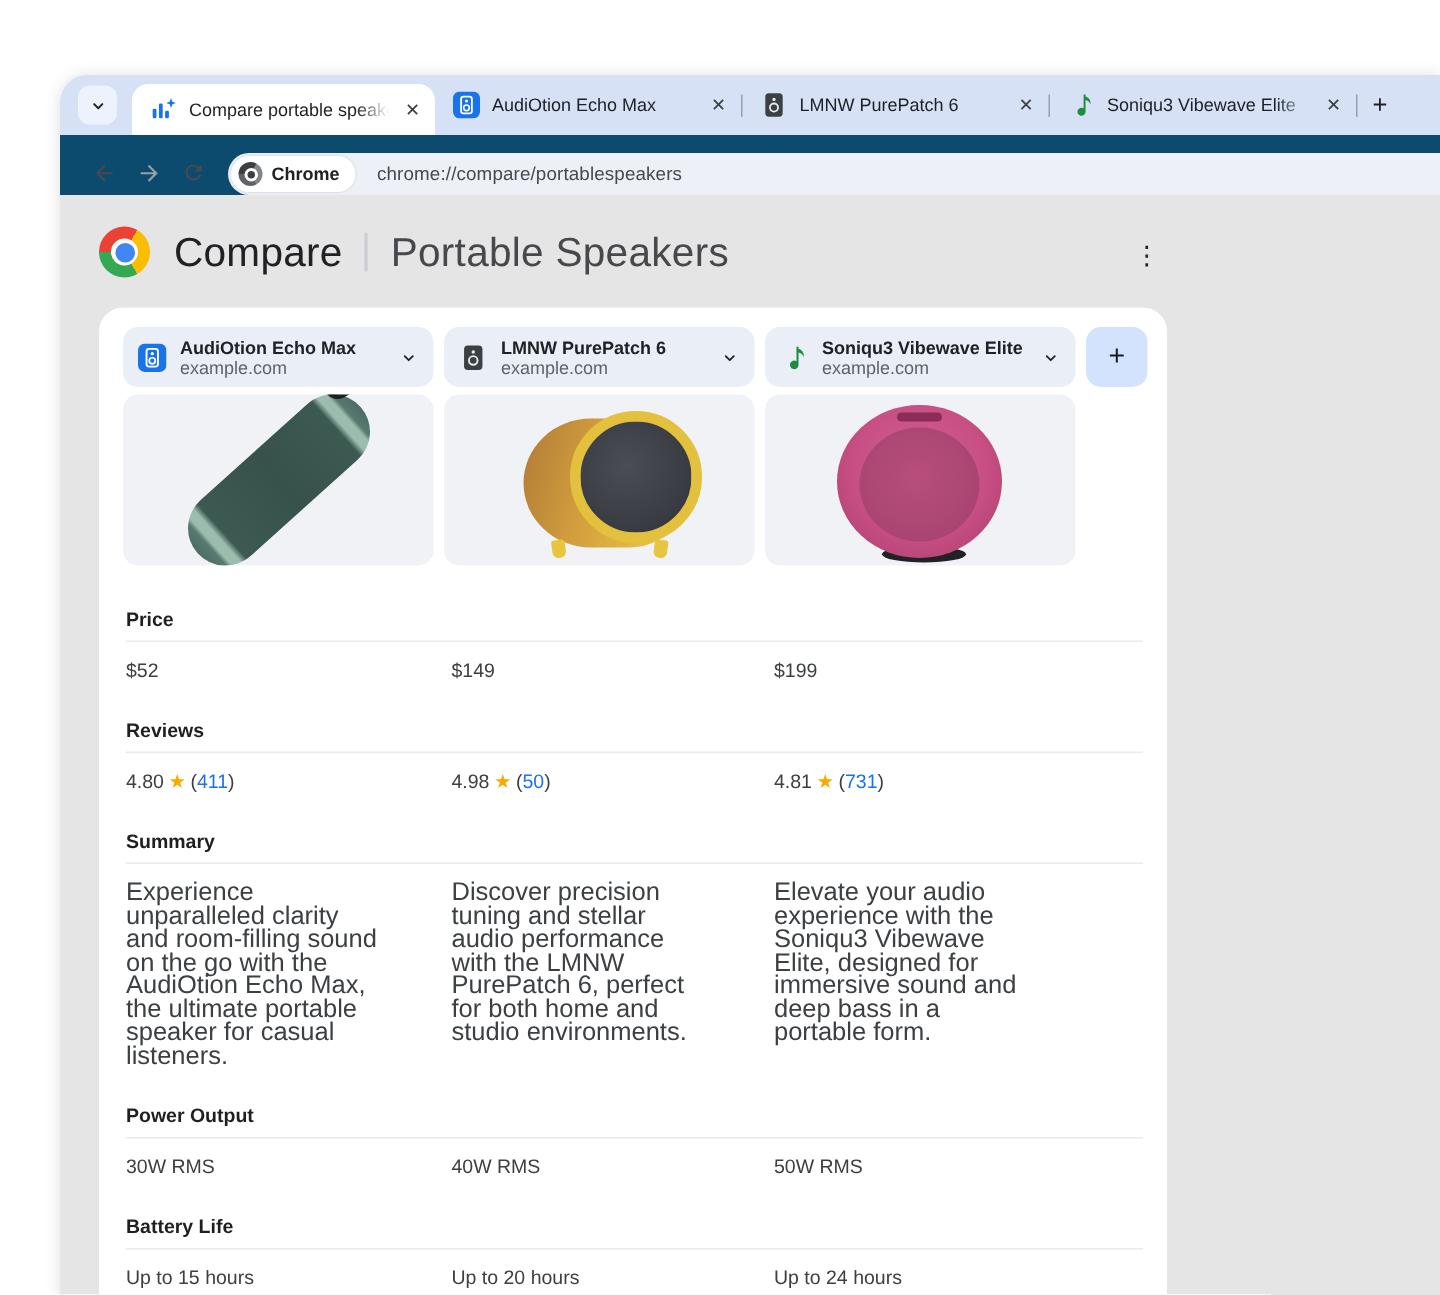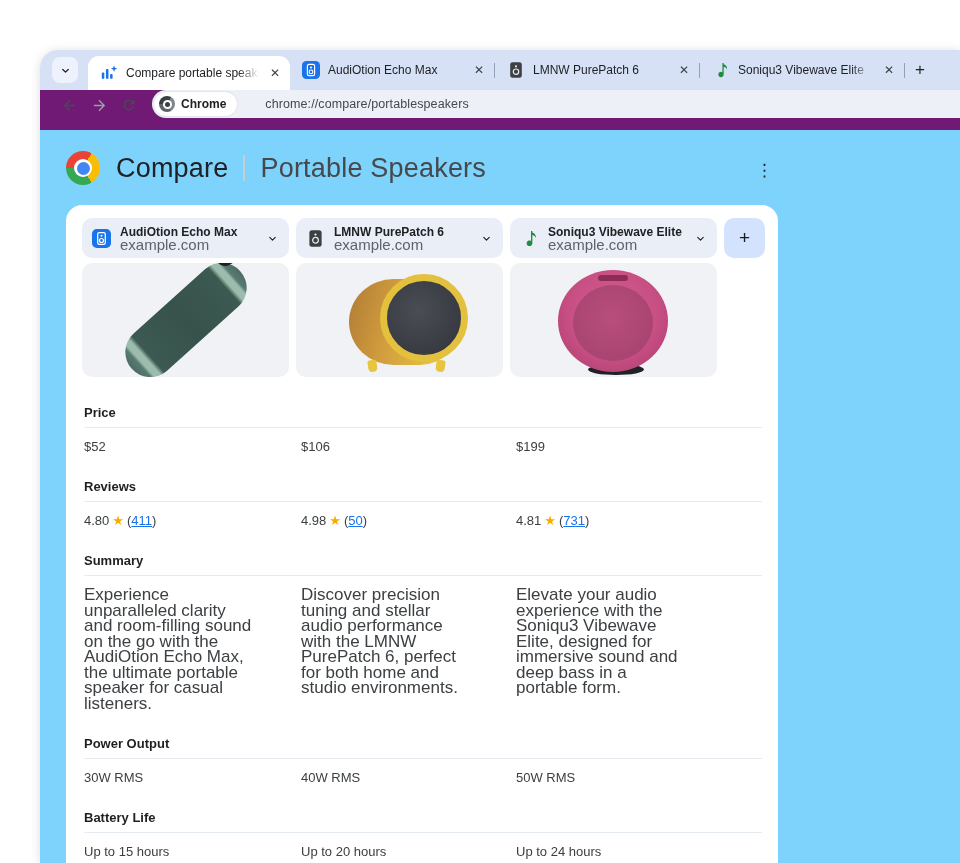--- a/index.html
+++ b/index.html
@@ -18,55 +18,55 @@
   .tab.inactive { height:40px; width:204px; }
   .tab-label { flex:1; white-space:nowrap; overflow:hidden; min-width:0;
                -webkit-mask-image:linear-gradient(90deg,#000 82%,transparent 98%);
                mask-image:linear-gradient(90deg,#000 82%,transparent 98%); }
   .tab-close { font-size:12px; color:#3c4043; flex:none; cursor:pointer; line-height:1; }
   .tab-sep { width:1px; height:15px; background:#93a0b8; flex:none; }
   .new-tab-btn { font-size:17px; color:#1f1f1f; margin-left:10px; cursor:pointer; font-weight:400; }
   .favicon { width:18px; height:18px; flex:none; display:block; }
 
   
-  .toolbar { height:40px; background:#701a75; display:flex; align-items:flex-start; padding:0 0 0 14px; flex:none; }
+  .toolbar { height:40px; background:#0c4a6e; display:flex; align-items:flex-end; padding:0 0 0 14px; flex:none; }
   .nav-btn { width:30px; height:30px; display:flex; align-items:center; justify-content:center; cursor:pointer; flex:none; }
   .omnibox { flex:1; height:28px; background:#edf0f6; border-radius:14px; margin-left:8px; margin-right:-16px;
              display:flex; align-items:center; padding:0 0 0 2px; cursor:text; }
   .chip { height:24px; background:#ffffff; border-radius:12px; display:flex; align-items:center; gap:6px;
           padding:0 11px 0 5px; box-shadow:0 0 2px rgba(0,0,0,.15); }
   .chip-logo { width:16px; height:16px; border-radius:50%; position:relative; flex:none;
                background:conic-gradient(from 30deg,#80868b 0 120deg,#5f6368 0 240deg,#3c4043 0 360deg); }
   .chip-logo::before { content:""; position:absolute; inset:3.5px; background:#fff; border-radius:50%; }
   .chip-logo::after  { content:""; position:absolute; inset:5.5px; background:#3c4043; border-radius:50%; }
   .chip-label { font-size:12px; font-weight:700; color:#202124; }
-  .url-text { margin-left:28px; font-size:12.5px; font-weight:500; color:#45484d; letter-spacing:.1px; }
-
-  
-  .content { flex:1; background:#7dd3fc; overflow:hidden; }
+  .url-text { margin-left:14px; font-size:12.5px; font-weight:500; color:#45484d; letter-spacing:.1px; }
+
+  
+  .content { flex:1; background:#e5e5e5; overflow:hidden; }
   .page-header { position:relative; width:712px; margin-left:26px; padding-top:21px; display:flex; align-items:center; }
   .logo { width:34px; height:34px; border-radius:50%; position:relative; flex:none;
           background:conic-gradient(from 30deg,#fbbc04 0 120deg,#34a853 0 240deg,#ea4335 0 360deg); }
   .logo::before { content:""; position:absolute; inset:8px; background:#fff; border-radius:50%; }
   .logo::after  { content:""; position:absolute; inset:10.5px; background:#4285f4; border-radius:50%; }
   .page-title { margin-left:16px; font-size:27px; font-weight:500; color:#202124; letter-spacing:.2px; }
   .title-sep { width:2px; height:26px; background:#c9ccd1; margin:0 15px; border-radius:1px; }
   .page-subtitle { font-size:27px; font-weight:400; color:#46484b; letter-spacing:.2px; }
   .kebab { position:absolute; right:5px; top:32px; font-size:17px; color:#202124; cursor:pointer; line-height:1; letter-spacing:0; }
 
   .card { width:712px; min-height:665px; margin:20px 0 0 26px; background:#ffffff; border-radius:16px;
           padding:13px 12px 30px 16px; }
 
   .pill-row { display:flex; gap:7px; }
   .pill { width:207px; height:40px; background:#e9eef7; border-radius:10px; display:flex; align-items:center;
           padding:0 10px 0 10px; cursor:pointer; }
   .pill .favicon { width:19px; height:19px; }
   .pill-text { margin-left:9px; flex:1; min-width:0; }
   .pill-title { font-size:12px; font-weight:700; color:#202124; white-space:nowrap; line-height:14px; }
-  .pill-sub { font-size:15px; color:#5f6368; line-height:12px; }
+  .pill-sub { font-size:12px; color:#5f6368; line-height:12px; }
   .add-btn { width:41px; height:40px; background:#d3e3fd; border-radius:10px; display:flex; align-items:center;
              justify-content:center; font-size:19px; color:#1a1c1f; cursor:pointer; }
 
   .img-row { display:flex; gap:7px; margin-top:5px; }
   .img-card { width:207px; height:114px; background:#f0f2f5; border-radius:10px; position:relative; overflow:hidden; }
 
   
   .spk1-body { position:absolute; left:50%; top:50%; width:146px; height:50px; border-radius:25px;
     transform:translate(-50%,-50%) rotate(-42deg);
     background:linear-gradient(90deg,#4c6c63 0%,#587a70 6%,#9cbcae 8%,#9cbcae 12%,#3d5a52 15%,#36524a 50%,#3d5a52 85%,#9cbcae 88%,#9cbcae 92%,#587a70 94%,#4c6c63 100%); }
@@ -93,21 +93,21 @@
   
   .spec-row { margin-top:25px; }
   .spec-row.first { margin-top:28px; }
   .spec-label { font-size:13px; font-weight:700; color:#1f1f1f; padding-left:2px; }
   .divider { height:1px; background:#e6eaf1; margin-top:7px; margin-left:2px; width:678px; }
   .vals { display:grid; grid-template-columns:217px 215px 1fr; margin-top:11px; padding-left:2px;
           font-size:13px; color:#3c4043; }
   .vals .cell { padding-right:28px; }
   .vals.summary .cell { font-size:17px; line-height:15.5px; max-width:196px; }
   .rating-star { color:#f9ab00; margin:0 3px; }
-  .rating-link { color:#1a73e8; text-decoration:underline; cursor:pointer; }
+  .rating-link { color:#1a73e8; cursor:pointer; }
 </style>
 </head>
 <body>
 
 <div class="window">
 
   <div class="tabstrip">
     <div class="tab-menu-btn">
       <svg width="13" height="13" viewBox="0 0 24 24">
           <path d="M7 10l5 5 5-5" fill="none" stroke="#202124" stroke-width="2.4" stroke-linecap="round" stroke-linejoin="round"></path>
@@ -265,21 +265,21 @@
           <div class="spk3-center"></div>
           <div class="spk3-slot"></div>
         </div>
       </div>
 
       <div class="spec-row first">
         <div class="spec-label">Price</div>
         <div class="divider"></div>
         <div class="vals">
           <div class="cell">$52</div>
-          <div class="cell">$106</div>
+          <div class="cell">$149</div>
           <div class="cell">$199</div>
         </div>
       </div>
 
       <div class="spec-row">
         <div class="spec-label">Reviews</div>
         <div class="divider"></div>
         <div class="vals">
           <div class="cell"><span>4.80</span><span class="rating-star">★</span><span>(</span><span class="rating-link">411</span><span>)</span></div>
           <div class="cell"><span>4.98</span><span class="rating-star">★</span><span>(</span><span class="rating-link">50</span><span>)</span></div>

